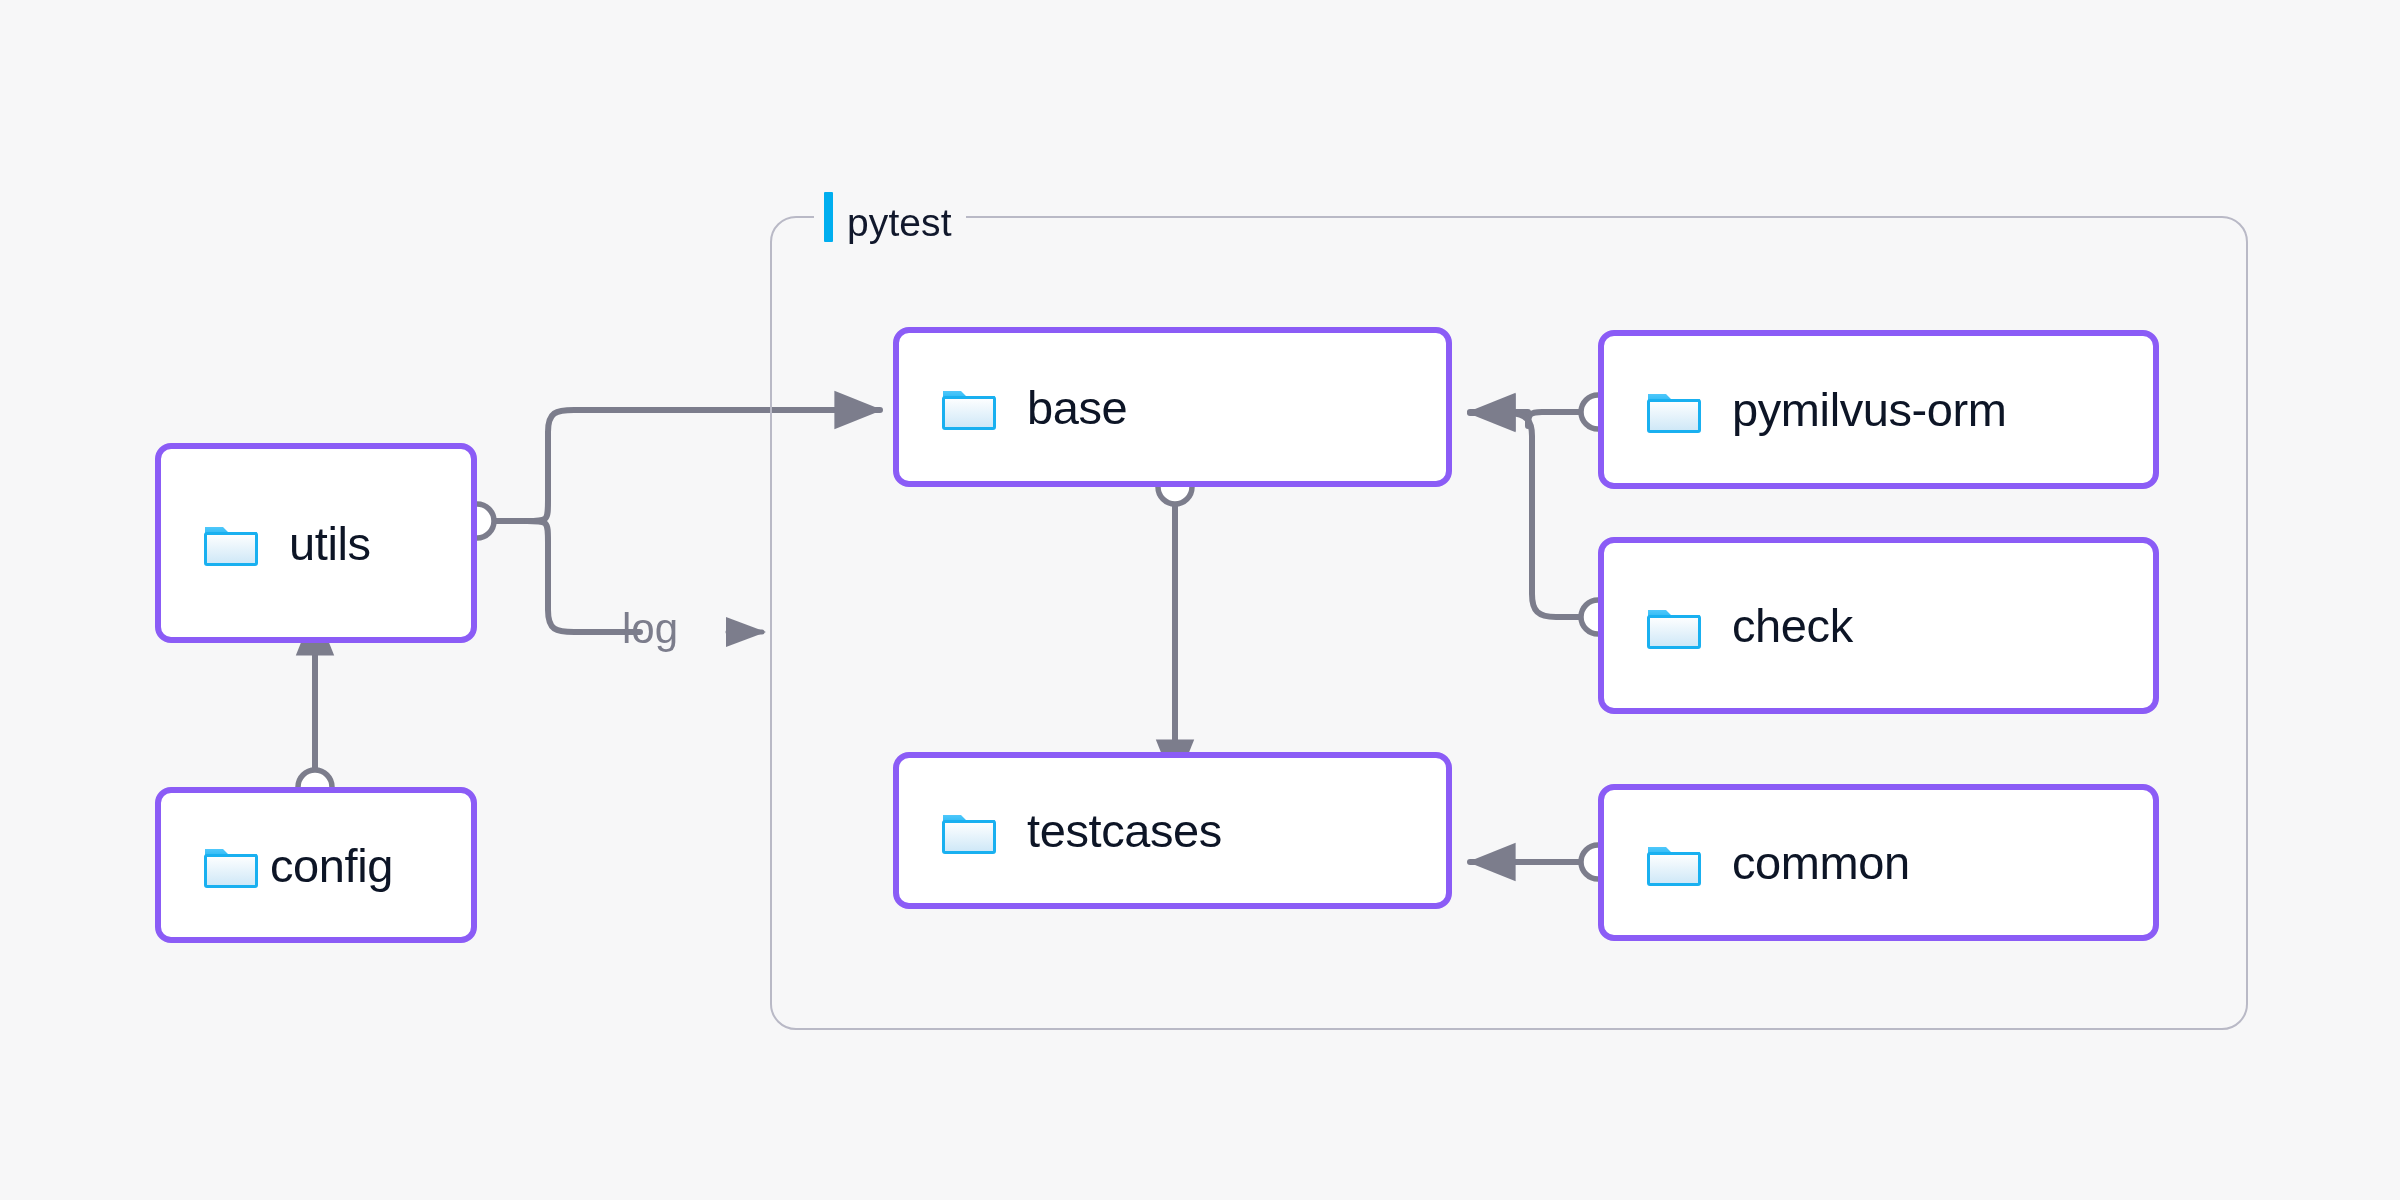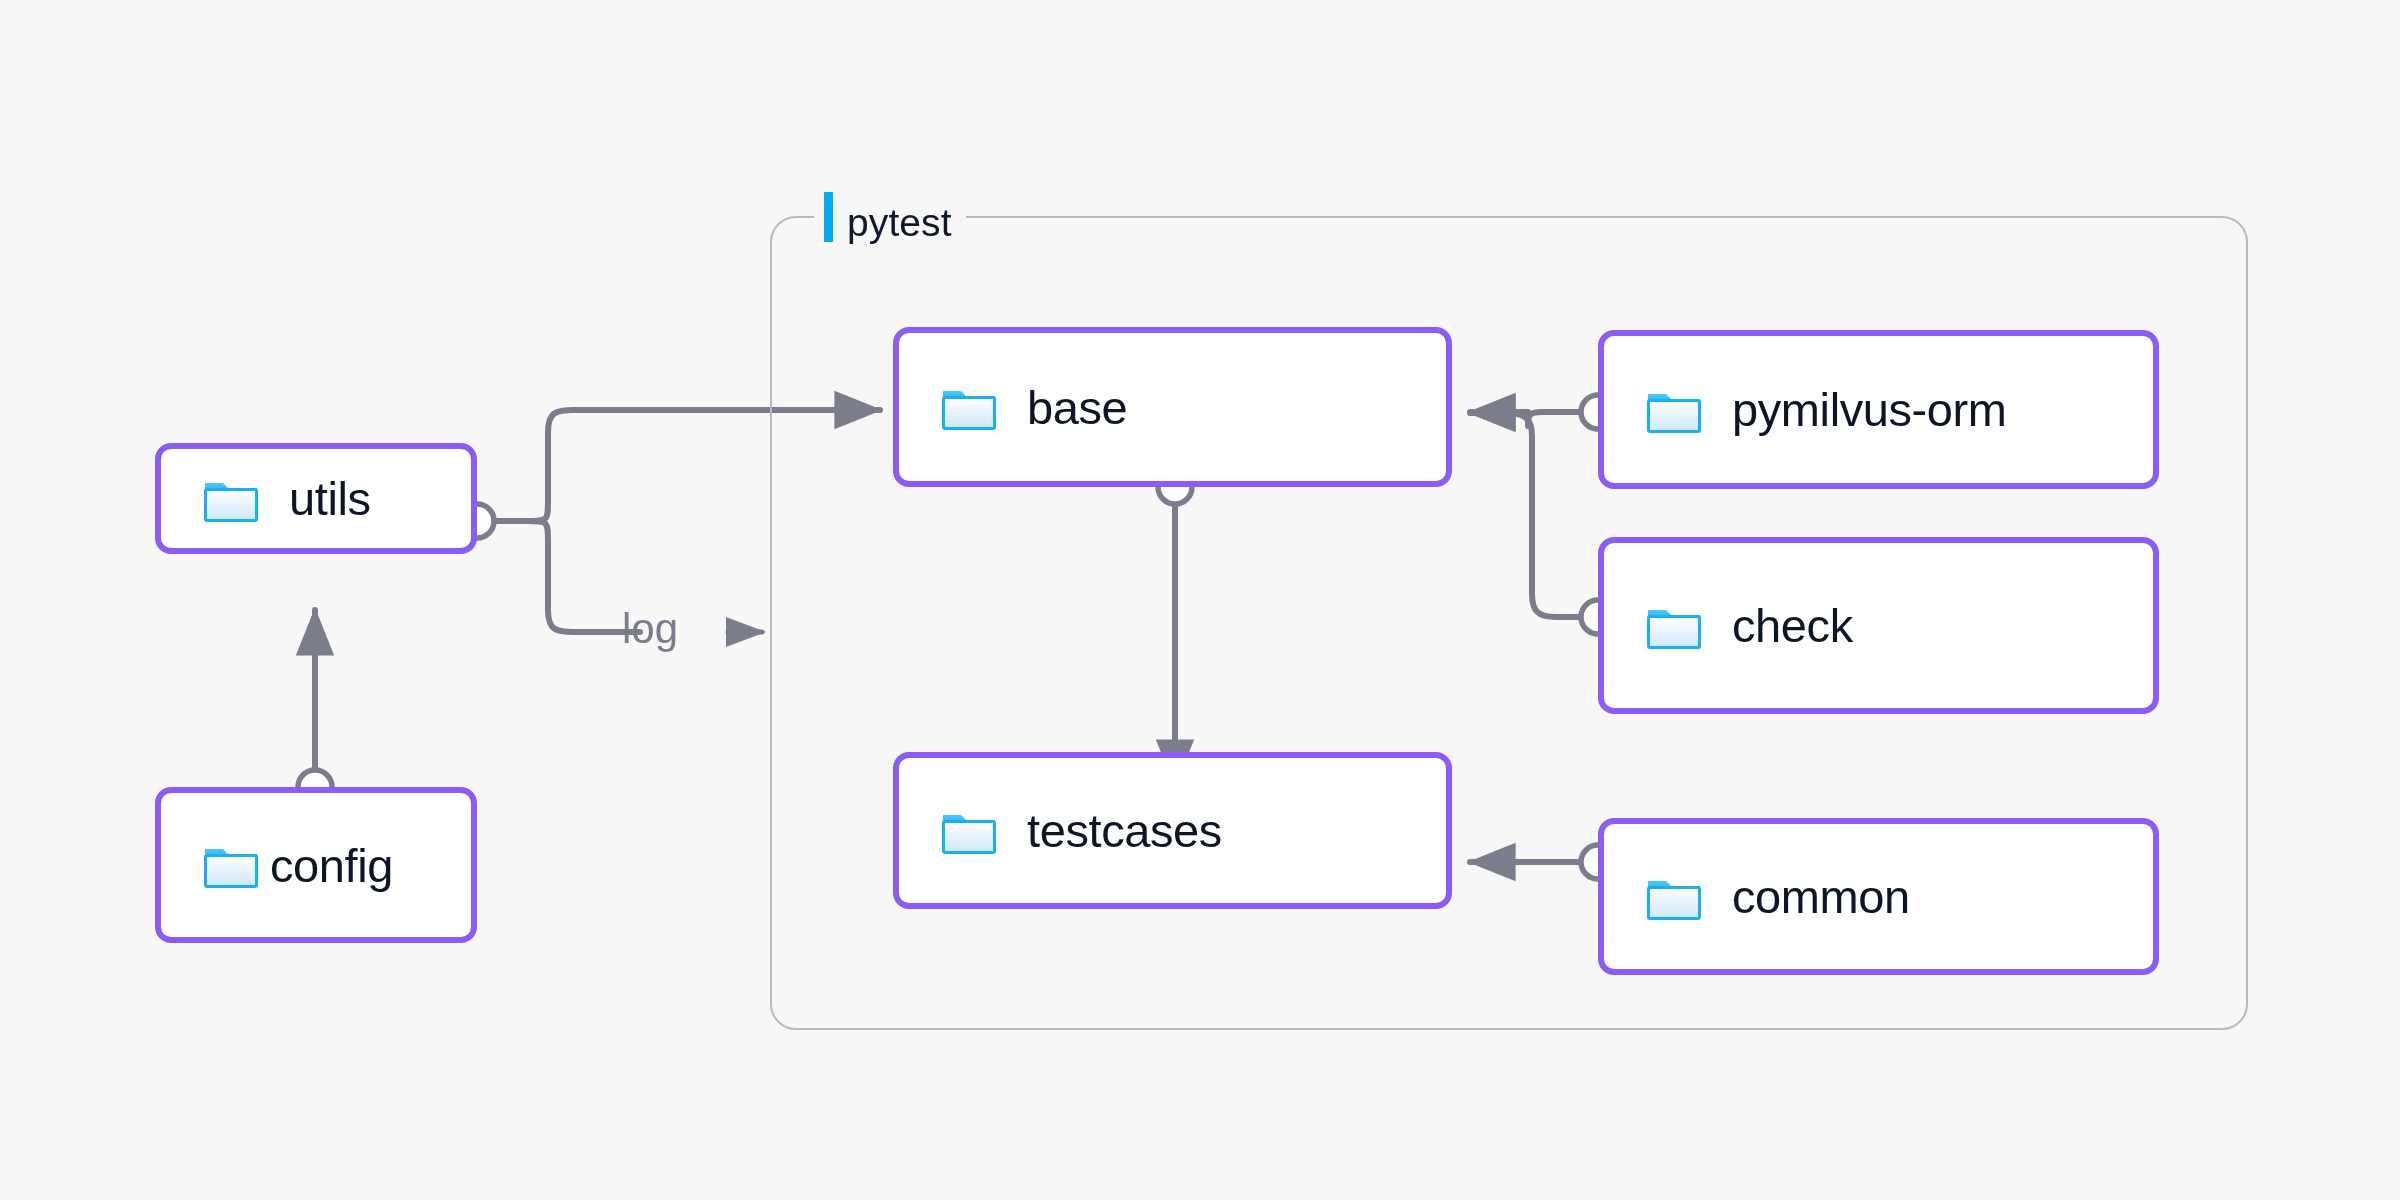--- a/index.html
+++ b/index.html
@@ -150,21 +150,21 @@
       <circle cx="1598" cy="862" r="17"></circle>
     </g>
   </svg>
 
   <div class="group-box" style="left:770px; top:216px; width:1478px; height:814px;"></div>
   <div class="group-label-wrap" style="left:814px; top:188px;">
     <span class="group-accent"></span>
     <span class="group-label">pytest</span>
   </div>
 
-  <div class="node" style="left:155px; top:443px; width:322px; height:111px;">
+  <div class="node" style="left:155px; top:443px; width:322px; height:200px;">
     <svg class="folder-icon" viewBox="0 0 56 50">
       <path d="M2,9 h18 l5,5 h29 v7 h-52 z" fill="url(#folderTabGrad)"></path>
       <rect x="2.5" y="15.5" width="51" height="31" rx="1.5" fill="url(#folderGrad)" stroke="#19b0f0" stroke-width="3"></rect>
     </svg>
     <span class="node-label">utils</span>
   </div>
 
   <div class="node" style="left:155px; top:787px; width:322px; height:156px;gap:11px;">
     <svg class="folder-icon" viewBox="0 0 56 50">
       <path d="M2,9 h18 l5,5 h29 v7 h-52 z" fill="url(#folderTabGrad)"></path>
@@ -198,21 +198,21 @@
   </div>
 
   <div class="node" style="left:1598px; top:537px; width:561px; height:177px;">
     <svg class="folder-icon" viewBox="0 0 56 50">
       <path d="M2,9 h18 l5,5 h29 v7 h-52 z" fill="url(#folderTabGrad)"></path>
       <rect x="2.5" y="15.5" width="51" height="31" rx="1.5" fill="url(#folderGrad)" stroke="#19b0f0" stroke-width="3"></rect>
     </svg>
     <span class="node-label">check</span>
   </div>
 
-  <div class="node" style="left:1598px; top:784px; width:561px; height:157px;margin-top:34px;">
+  <div class="node" style="left:1598px; top:784px; width:561px; height:157px;">
     <svg class="folder-icon" viewBox="0 0 56 50">
       <path d="M2,9 h18 l5,5 h29 v7 h-52 z" fill="url(#folderTabGrad)"></path>
       <rect x="2.5" y="15.5" width="51" height="31" rx="1.5" fill="url(#folderGrad)" stroke="#19b0f0" stroke-width="3"></rect>
     </svg>
     <span class="node-label">common</span>
   </div>
 
   <div class="edge-label" style="left:602px; top:608px;margin-left:20px;">log</div>
 
 </div>

